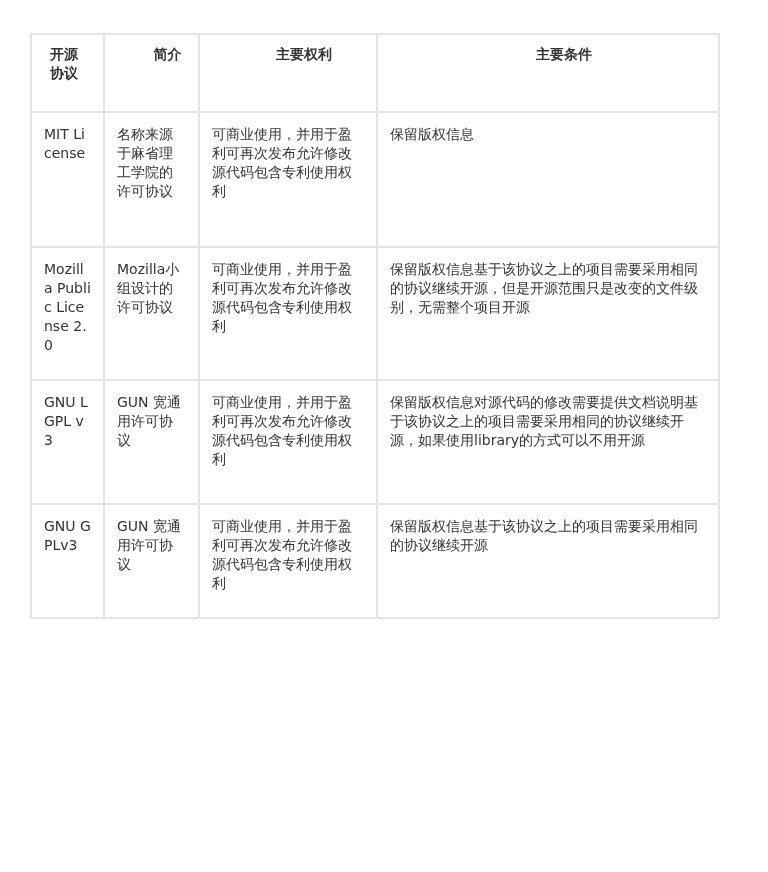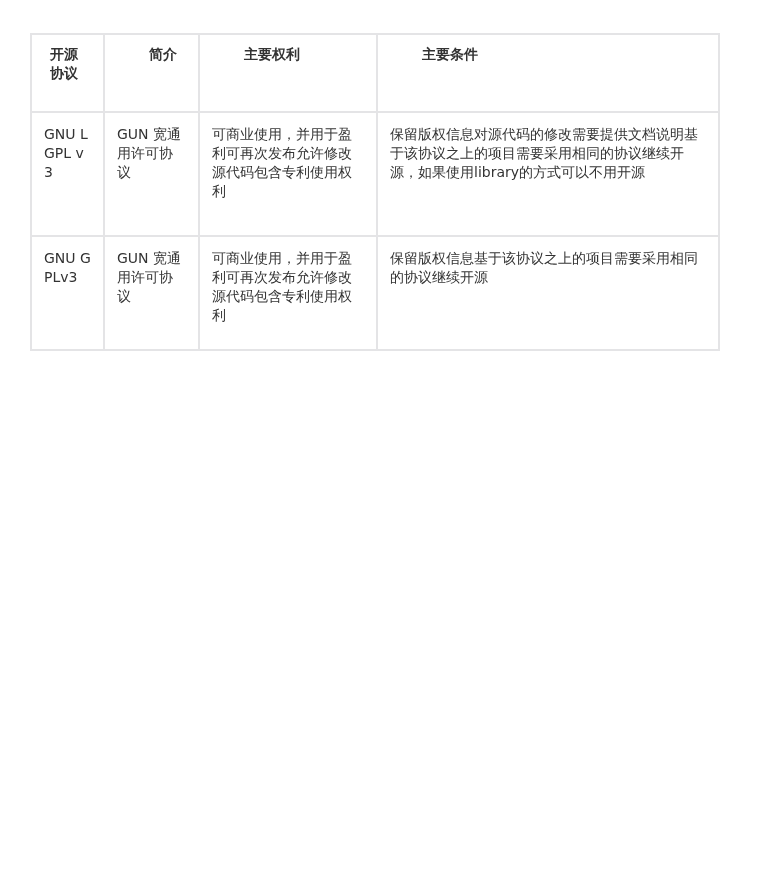--- a/index.html
+++ b/index.html
@@ -3,21 +3,21 @@
 <meta charset="utf-8">
 <style>
   html, body { margin: 0; padding: 0; background: #ffffff; }
   body { width: 768px; height: 872px; position: relative; overflow: hidden;
          font-family: "DejaVu Sans", "Liberation Sans", sans-serif; color: #333333; }
   table.lic { position: absolute; left: 30px; top: 33px; border-collapse: collapse;
               table-layout: fixed; width: 688px; }
   table.lic td, table.lic th { border: 2px solid #e4e4e6; vertical-align: top;
               font-size: 14px; line-height: 19px; padding: 12px 12px 10px 12px;
               word-break: break-all; text-align: left; margin-left: 36px; }
-  table.lic th { font-weight: bold; padding-top: 10px; color: #333; padding-left: 44px; }
+  table.lic th { font-weight: bold; text-align: center; padding-top: 10px; color: #333; padding-left: 44px; }
   table.lic th.c0 { text-align: left; padding-left: 18px; }
   tr.h-head { height: 78px; }
   tr.h-r0 { height: 135px; }
   tr.h-r1 { height: 135px; }
   tr.h-r2 { height: 112px; }
   tr.h-r3 { height: 133px; }
   tr.h-r4 { height: 124px; }
   tr.h-r5 { height: 114px; }
 </style>
 </head>
@@ -32,20 +32,32 @@
   </colgroup>
   <thead>
     <tr class="h-head">
       <th class="c0">开源协议</th>
       <th>简介</th>
       <th>主要权利</th>
       <th>主要条件</th>
     </tr>
   </thead>
   <tbody>
+    <tr class="h-r0">
+      <td>MIT License</td>
+      <td>名称来源于麻省理工学院的许可协议</td>
+      <td>可商业使用，并用于盈利可再次发布允许修改源代码包含专利使用权利</td>
+      <td>保留版权信息</td>
+    </tr>
+    <tr class="h-r3">
+      <td>Mozilla Public License 2.0</td>
+      <td>Mozilla小组设计的许可协议</td>
+      <td>可商业使用，并用于盈利可再次发布允许修改源代码包含专利使用权利</td>
+      <td>保留版权信息基于该协议之上的项目需要采用相同的协议继续开源，但是开源范围只是改变的文件级别，无需整个项目开源</td>
+    </tr>
     <tr class="h-r4">
       <td>GNU LGPL v3</td>
       <td>GUN 宽通用许可协议</td>
       <td>可商业使用，并用于盈利可再次发布允许修改源代码包含专利使用权利</td>
       <td>保留版权信息对源代码的修改需要提供文档说明基于该协议之上的项目需要采用相同的协议继续开源，如果使用library的方式可以不用开源</td>
     </tr>
     <tr class="h-r5">
       <td>GNU GPLv3</td>
       <td>GUN 宽通用许可协议</td>
       <td>可商业使用，并用于盈利可再次发布允许修改源代码包含专利使用权利</td>

